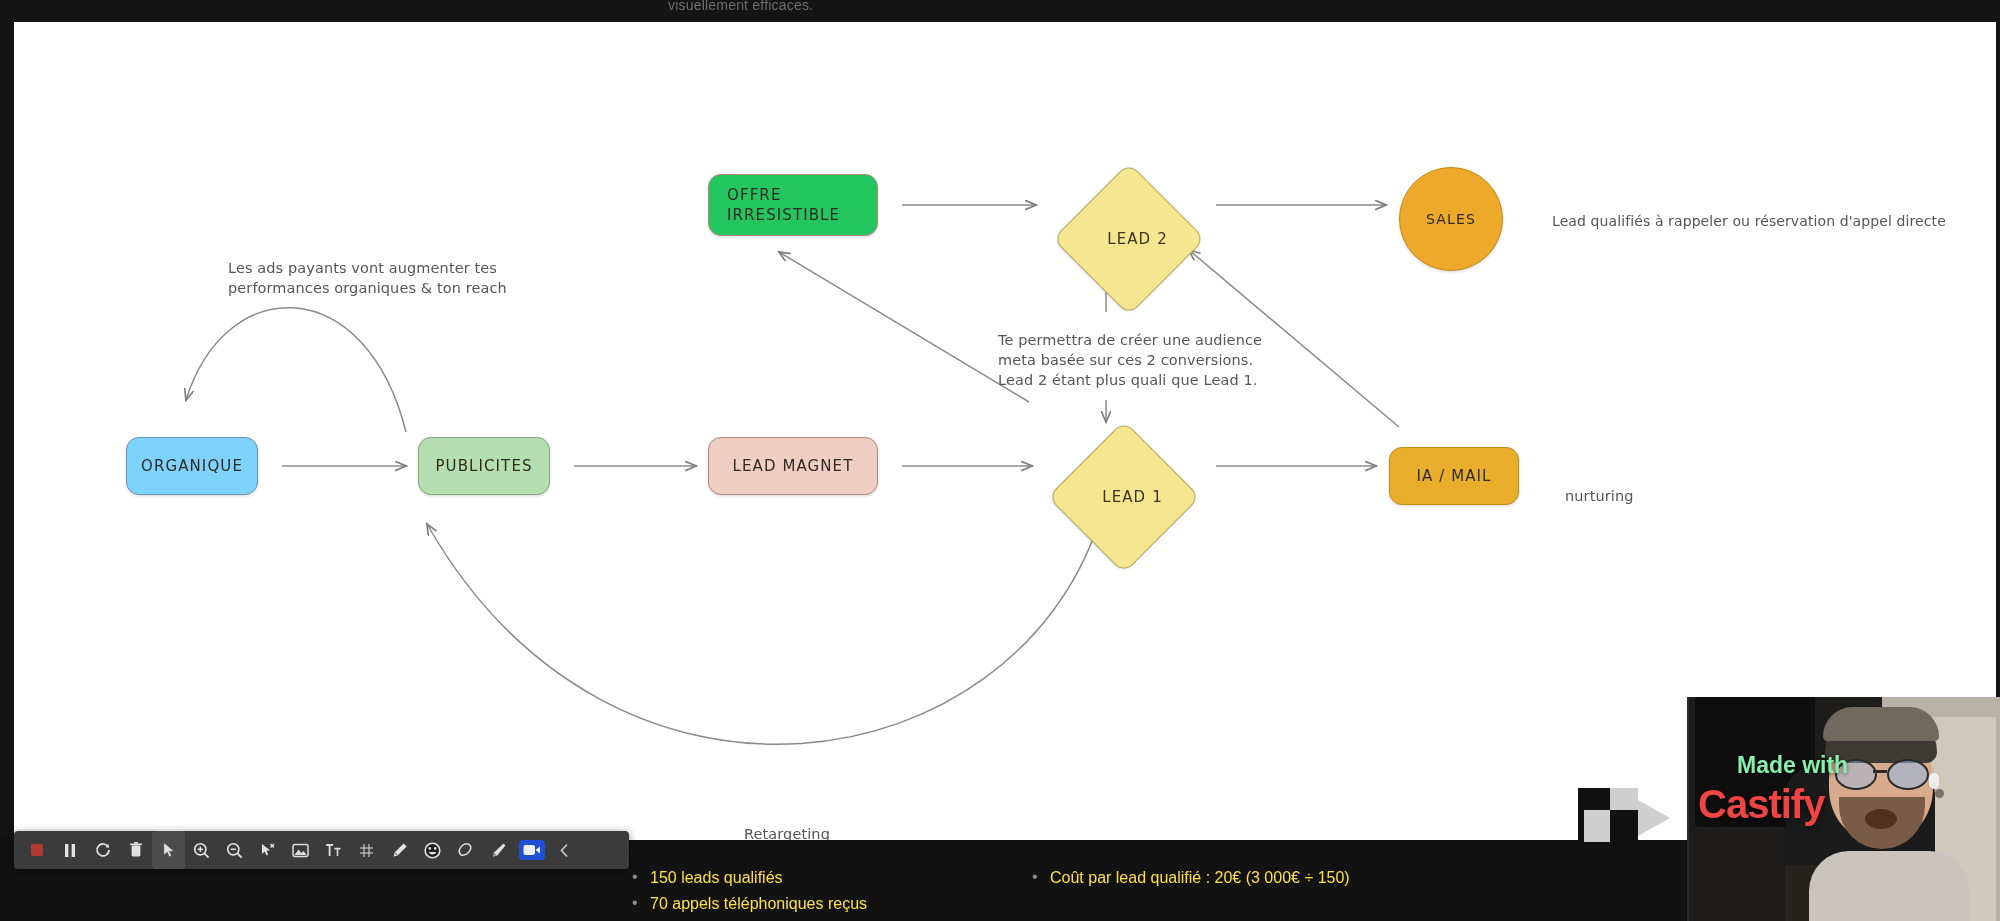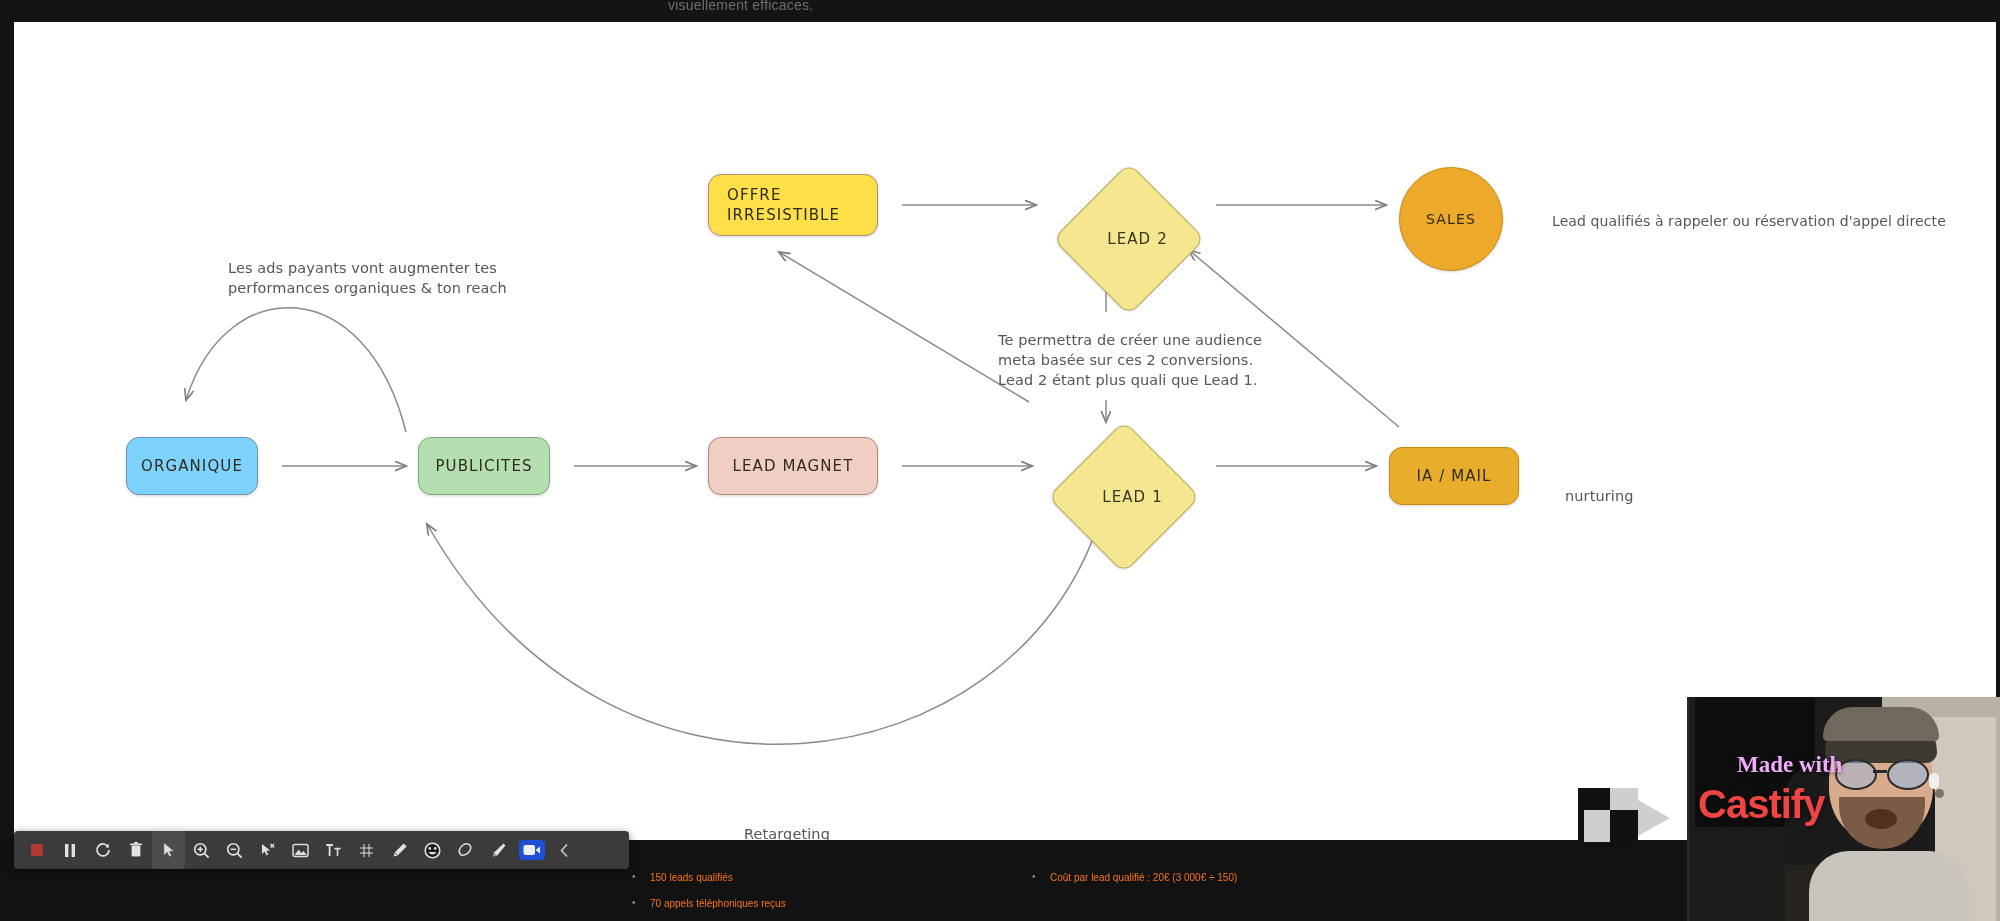--- a/index.html
+++ b/index.html
@@ -15,21 +15,21 @@
   #slide-backdrop{position:absolute;inset:0;background:#141414;}
   #backdrop-top-text{
     position:absolute;left:668px;top:-3px;
     font-family:"Liberation Sans", sans-serif;
     font-size:14px;color:#6f6f6f;letter-spacing:.2px;white-space:nowrap;
   }
   #backdrop-bottom{
     position:absolute;left:0;top:836px;width:2000px;height:85px;
     background:#121212;
   }
-  .bd-col{position:absolute;color:#f97316;font-family:"Liberation Sans", sans-serif;font-size:10px;line-height:26px;}
+  .bd-col{position:absolute;color:#fde047;font-family:"Liberation Sans", sans-serif;font-size:16px;line-height:26px;}
   #bd-col-left{left:630px;top:865px;width:360px;}
   #bd-col-right{left:1030px;top:865px;width:330px;}
   .bd-li{position:relative;padding-left:20px;}
   .bd-li::before{content:"•";position:absolute;left:2px;top:-1px;color:#8d8d8d;}
 
   
   #whiteboard{
     position:absolute;left:14px;top:22px;width:1982px;height:818px;
     background:#ffffff;
     overflow:hidden;
@@ -49,21 +49,21 @@
   .box{
     border-radius:13px;
     border:1.5px solid rgba(90,90,90,.55);
     box-shadow:0 1px 3px rgba(0,0,0,.16);
     font-size:15px;
   }
   .node-organique{left:112px;top:415px;width:132px;height:58px;background:#7dd3fc;border-color:#6f93b8;}
   .node-publicites{left:404px;top:415px;width:132px;height:58px;background:#b5dfb0;border-color:#7fa87a;}
   .node-leadmagnet{left:694px;top:415px;width:170px;height:58px;background:#f0cec4;border-color:#b5897c;}
   .node-offre{
-    left:694px;top:152px;width:170px;height:62px;background:#fde047;border-color:#b5897c;
+    left:694px;top:152px;width:170px;height:62px;background:#22c55e;border-color:#b5897c;
     justify-content:flex-start;align-items:flex-start;padding:10px 0 0 18px;
     line-height:20px;text-align:left;
   }
   .node-iamail{left:1375px;top:425px;width:130px;height:58px;background:#e8ad2a;border-color:#c08d14;}
 
   
   .diamond{
     width:106px;height:106px;
     background:#f5e78f;
     border:1.5px solid #b9ab5b;
@@ -139,22 +139,22 @@
   #wc-glass-r{position:absolute;left:198px;top:62px;width:38px;height:27px;border:2.5px solid #2a2a2a;border-radius:50%;background:rgba(150,185,230,.55);}
   #wc-bridge{position:absolute;left:184px;top:73px;width:14px;height:2.5px;background:#2a2a2a;}
   #wc-beard{position:absolute;left:150px;top:100px;width:86px;height:52px;border-radius:0 0 44px 44px;background:#7a5c46;}
   #wc-mouth{position:absolute;left:176px;top:112px;width:32px;height:20px;border-radius:50%;background:#50301f;}
   #wc-shirt{position:absolute;left:120px;top:154px;width:160px;height:70px;background:#c9c5be;border-radius:40px 40px 0 0;}
   #wc-body-dark{position:absolute;left:96px;top:168px;width:44px;height:56px;background:#26231f;}
   #wc-earbud{position:absolute;left:240px;top:76px;width:10px;height:16px;border-radius:5px;background:#efefef;}
 
   #wm-made{
     position:absolute;left:1737px;top:752px;z-index:31;
-    font-family:Liberation Serif, serif;
-    font-weight:bold;font-size:23px;color:#f0abfc;
+    font-family:Liberation Sans, sans-serif;
+    font-weight:bold;font-size:23px;color:#86efac;
     text-shadow:0 1px 4px rgba(0,0,0,.55);
   }
   #wm-castify{
     position:absolute;left:1698px;top:782px;z-index:31;
     font-family:"Liberation Sans", sans-serif;
     font-weight:bold;font-size:40px;color:#ef4444;letter-spacing:-1px;
     text-shadow:0 2px 6px rgba(0,0,0,.55);
   }
   #wm-logo{
     position:absolute;left:1578px;top:782px;z-index:31;

